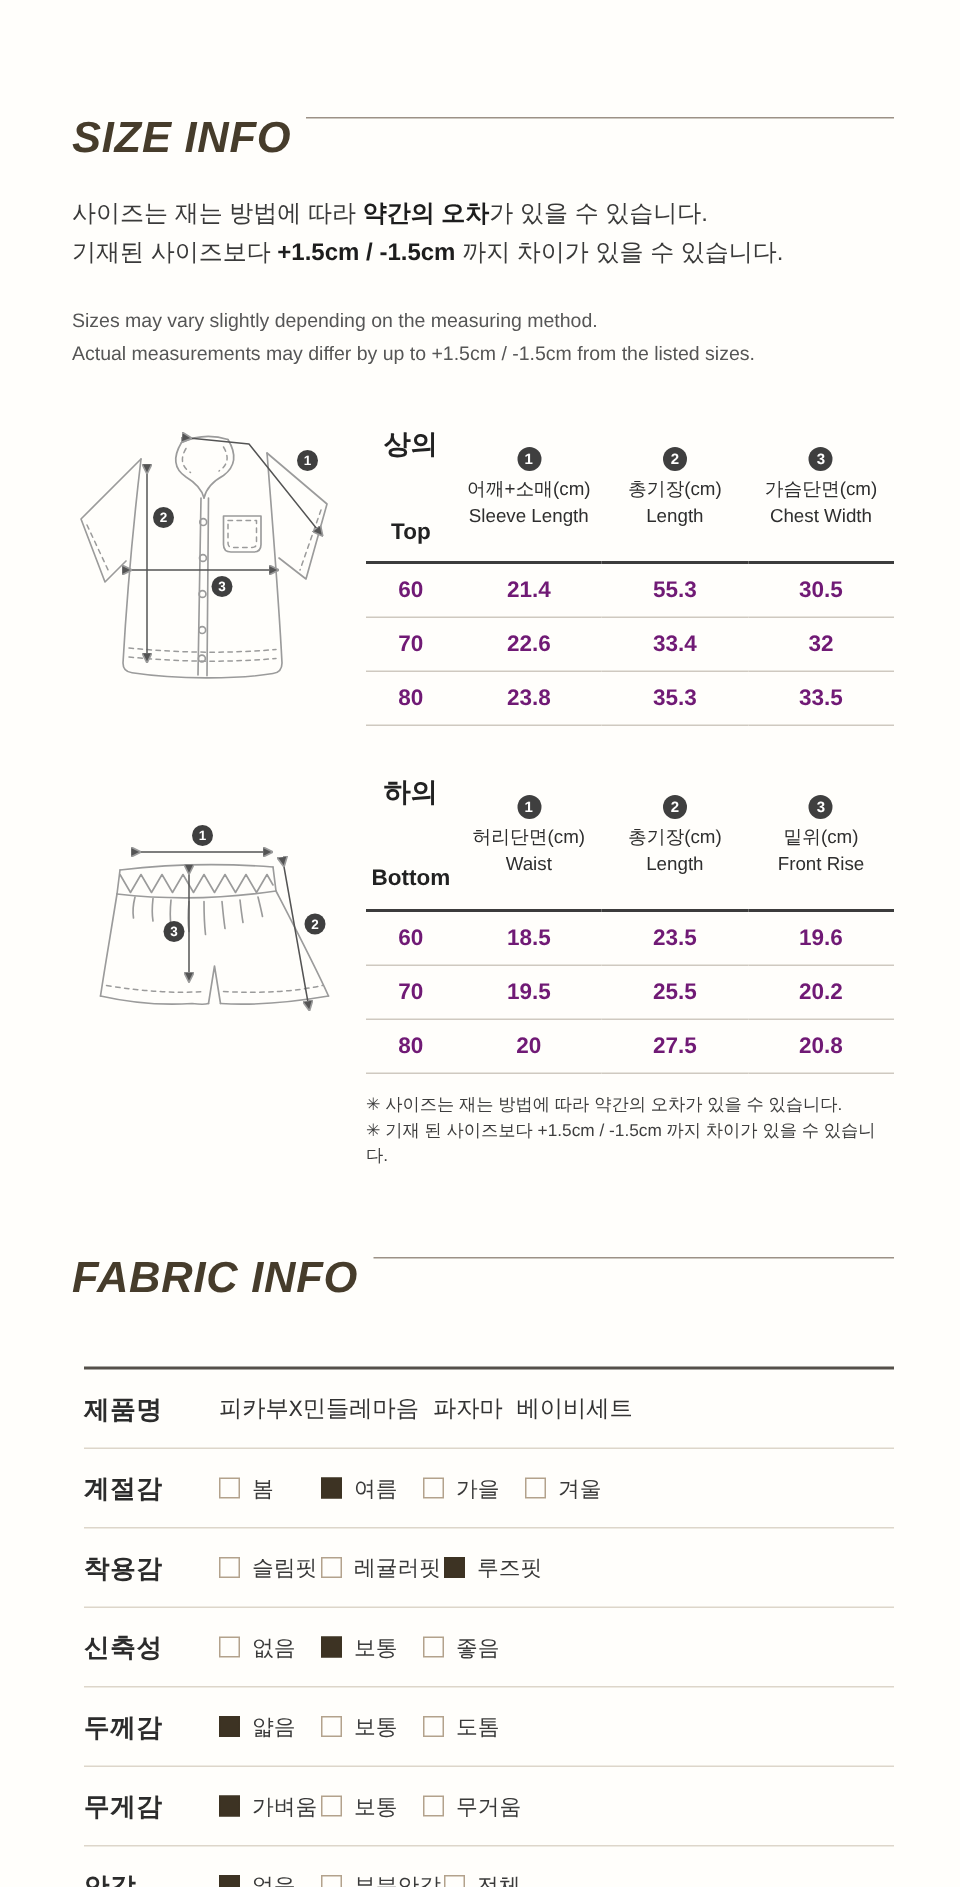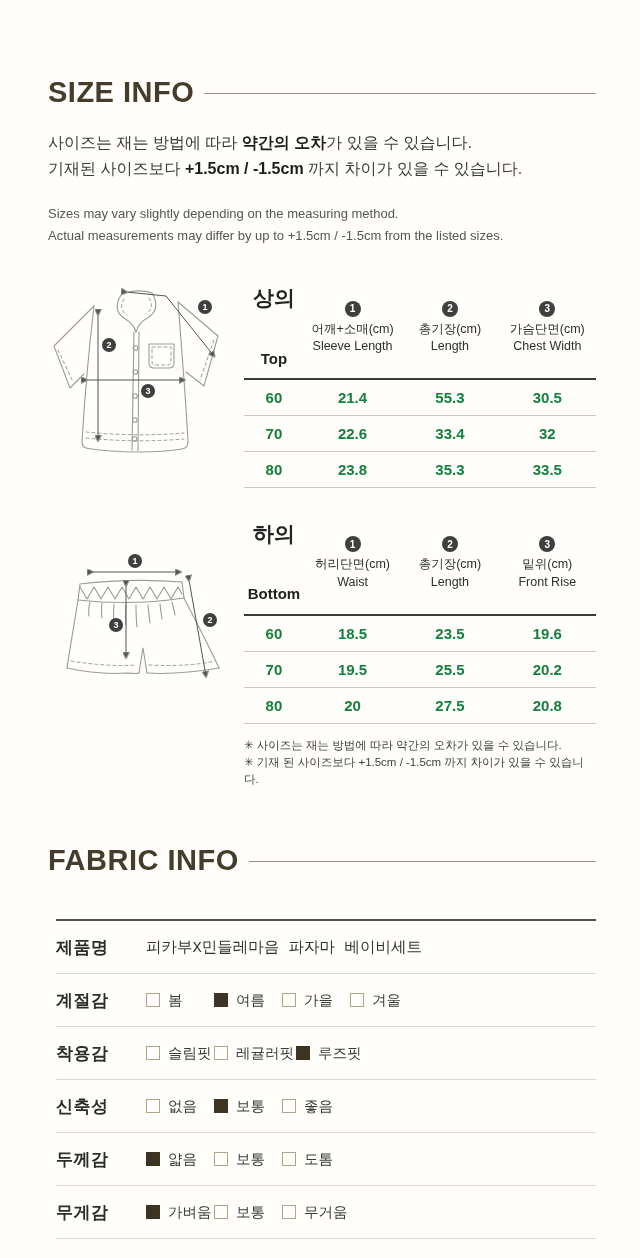--- a/index.html
+++ b/index.html
@@ -2,21 +2,21 @@
 <html><head>
 <meta charset="utf-8">
 <style>
   * { margin:0; padding:0; box-sizing:border-box; }
   html,body { background:#ffffff; }
   body { font-family:"Liberation Sans","DejaVu Sans",sans-serif; color:#2f2f2f; }
   .page { width:640px; height:1258px; margin:0 auto; background:#fffefb; overflow:hidden; }
   .content { padding:76px 44px 0 48px; }
 
   
-  .title-row { display:flex; align-items:center; gap:10px; }
+  .title-row { display:flex; align-items:flex-start; gap:10px;font-style:italic; }
   .sec-title { font-size:29px; font-weight:800; letter-spacing:.5px; color:#463c2b; }
   .title-rule { flex:1; height:1px; background:#9c9186; margin-top:2px; }
 
   
   .intro-ko { margin-top:21px; font-size:16px; line-height:1.62; color:#3a3a3a; }
   .intro-ko b { color:#1d1d1d; }
   .intro-en { margin-top:21px; font-size:13px; line-height:1.68; color:#565656; }
 
   
   .size-block { display:flex; margin-top:36px; }
@@ -24,25 +24,25 @@
   .illus { width:196px; flex:0 0 196px; }
   .illus.shorts svg { margin-top:12px; }
   .size-right { flex:1; min-width:0; }
 
   table.size-table { width:100%; border-collapse:collapse; table-layout:fixed; margin-top:2px; }
   table.size-table th, table.size-table td { text-align:center; vertical-align:middle; }
   table.size-table thead th { border-bottom:2px solid #3c3c3c; padding:0 0 9px 0; font-weight:normal; }
   table.size-table thead th:first-child { width:17%; }
   .badge { display:inline-flex; align-items:center; justify-content:center; width:16px; height:16px;
            border-radius:50%; background:#3f3f3f; color:#fff; font-size:10px; font-weight:bold; margin-bottom:4px; }
-  .g-ko { font-size:21px; font-weight:bold; color:#222; line-height:1.35; }
+  .g-ko { font-size:18px; font-weight:bold; color:#222; line-height:1.35; }
   .g-en { font-size:15px; font-weight:bold; color:#222; line-height:1.35;margin-top:36px; }
   .c-ko { font-size:12.5px; color:#2e2e2e; line-height:1.4; }
   .c-en { font-size:12.5px; color:#2e2e2e; line-height:1.4; }
-  table.size-table tbody td { border-bottom:1px solid #cfc9c0; padding:9px 0; font-size:15px; font-weight:bold; color:#15803d; }
+  table.size-table tbody td { border-bottom:1px solid #cfc9c0; padding:9px 0; font-size:15px; font-weight:bold; color:#701a75; }
 
   
   .notes { margin-top:13px; }
   .notes-ko { font-size:11.5px; line-height:1.5; color:#3e3e3e; }
   .notes-en { margin-top:10px; font-size:11.5px; line-height:1.42; color:#3e3e3e; }
 
   
   .fabric-section { margin-top:56px; }
   .fabric-table { margin:42px 0 0 8px; border-top:2px solid #55504a; border-bottom:2px solid #6e6a64; }
   .f-row { display:flex; align-items:center; height:53px; border-bottom:1px solid #ddd6ca; }

